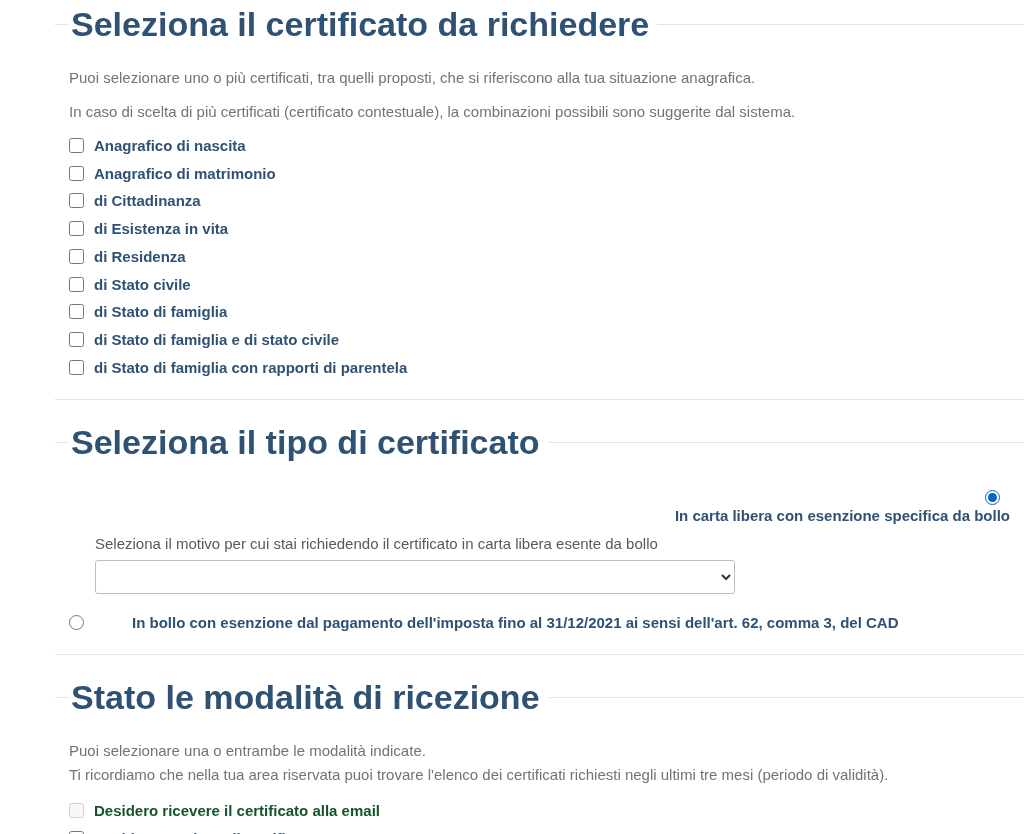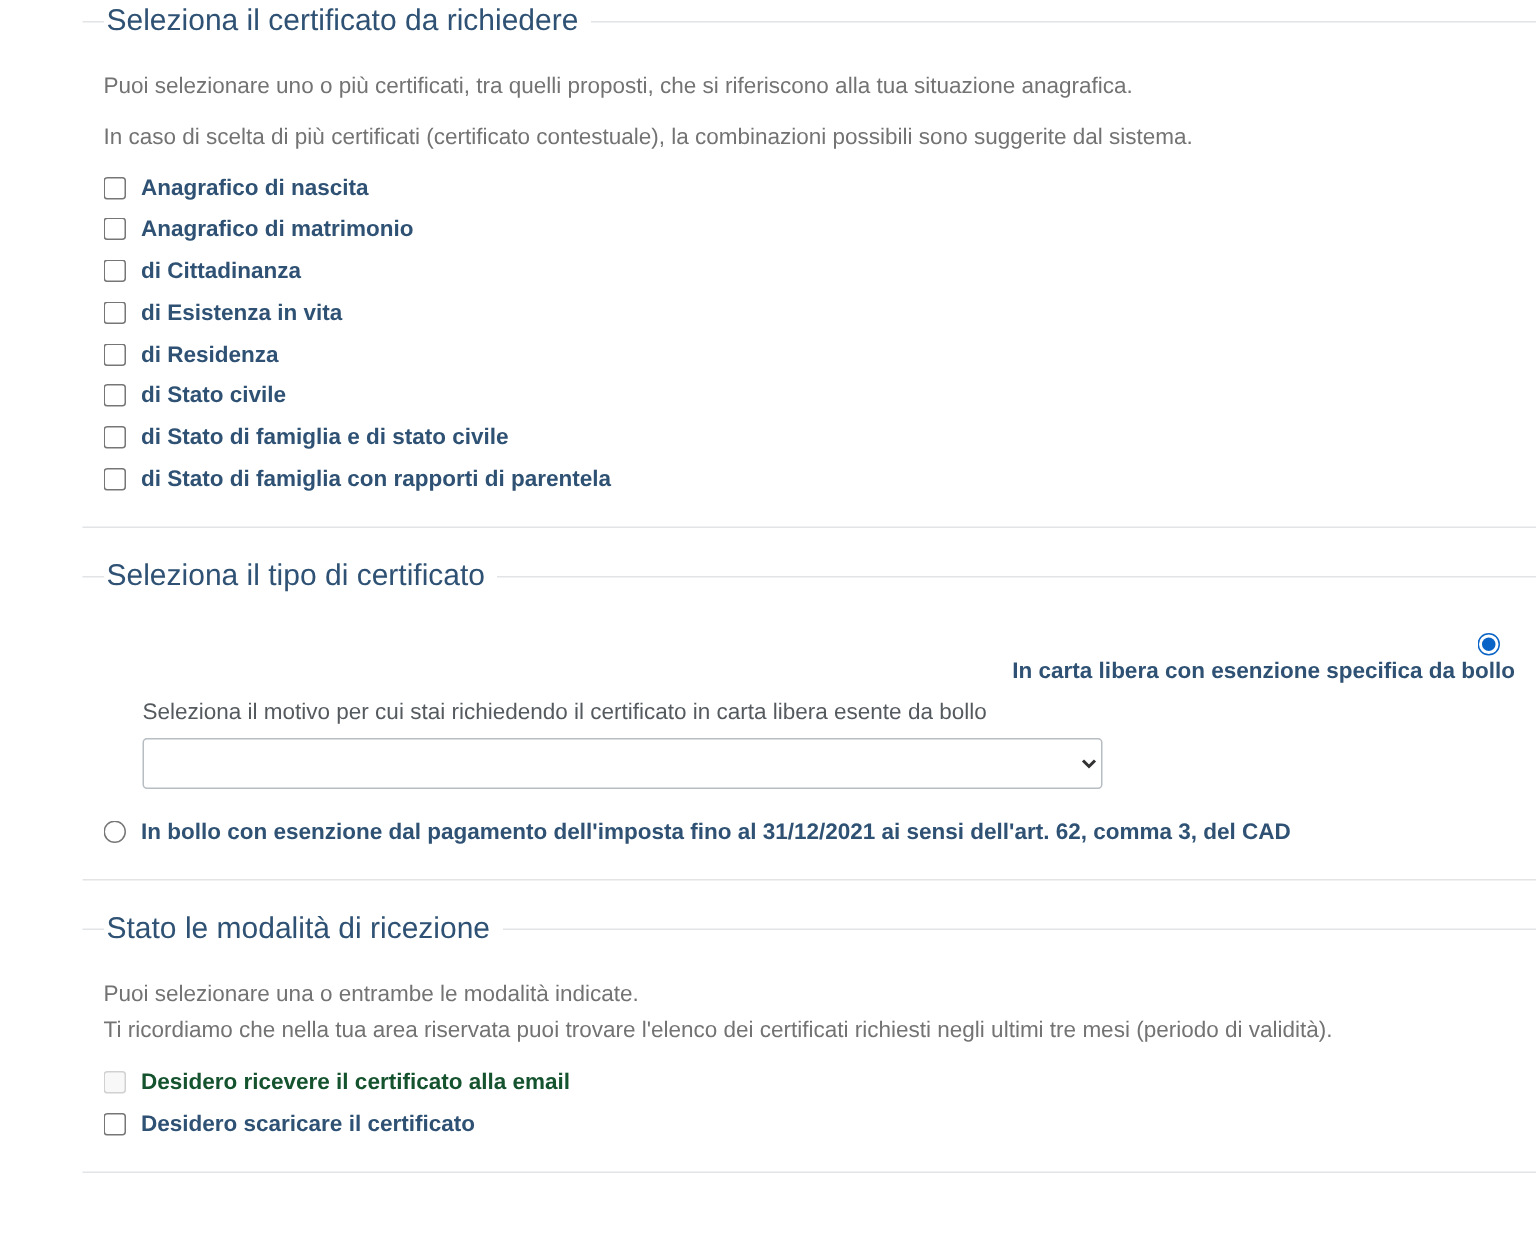--- a/index.html
+++ b/index.html
@@ -14,22 +14,22 @@
   }
   .page { padding: 0 0 0 55px; }
   fieldset {
     border: 0;
     border-top: 1px solid #e2e4e6;
     border-bottom: 1px solid #e2e4e6;
     margin: 0 0 18px 0;
     padding: 12px 14px 14px 14px;
   }
   legend {
-    font-size: 20px;
-    font-weight: 400;
+    font-size: 34px;
+    font-weight: 700;
     color: #2f5274;
     padding-right: 8px;
   }
   .intro { color: #737373; margin: 6px 0 10px 0; }
   .intro p { margin: 6px 0 12px 0; }
   .check-list, .radio-list { list-style: none; padding: 0; margin: 8px 0 0 0; }
   .check-list li, .radio-list li { display: flex; align-items: flex-start; margin-bottom: 6px; }
   .check-list input[type=checkbox], .radio-list input[type=radio] {
     width: 15px; height: 15px; margin: 3px 10px 0 0; accent-color: #0a64c7;
   }
@@ -74,20 +74,24 @@
       <li>
           <input type="checkbox" style="">
           <label>di Residenza</label>
         </li>
       <li>
           <input type="checkbox" style="">
           <label>di Stato civile</label>
         </li>
       <li>
           <input type="checkbox" style="">
+          <label>di Stato di famiglia</label>
+        </li>
+      <li>
+          <input type="checkbox" style="">
           <label>di Stato di famiglia e di stato civile</label>
         </li>
       <li>
           <input type="checkbox" style="">
           <label>di Stato di famiglia con rapporti di parentela</label>
         </li>
     </ul>
   </fieldset>
 
   <fieldset>
@@ -96,21 +100,21 @@
       <li style="display:block;">
         <div style="display:flex;align-items:flex-end;flex-direction:column;">
           <input type="radio" name="tipo" checked="" style="">
           <label>In carta libera con esenzione specifica da bollo</label>
         </div>
         <div class="radio-sub">
           <div class="subtext">Seleziona il motivo per cui stai richiedendo il certificato in carta libera esente da bollo</div>
           <select class="select"><option></option></select>
         </div>
       </li>
-      <li style="margin-top:18px;">
+      <li style="margin-top:18px;gap:38px;">
         <input type="radio" name="tipo" style="">
         <label>In bollo con esenzione dal pagamento dell'imposta fino al 31/12/2021 ai sensi dell'art. 62, comma 3, del CAD</label>
       </li>
     </ul>
   </fieldset>
 
   <fieldset>
     <legend>Stato le modalità di ricezione</legend>
     <div class="intro">
       <p style="margin:6px 0 2px 0;">Puoi selezionare una o entrambe le modalità indicate.</p>

